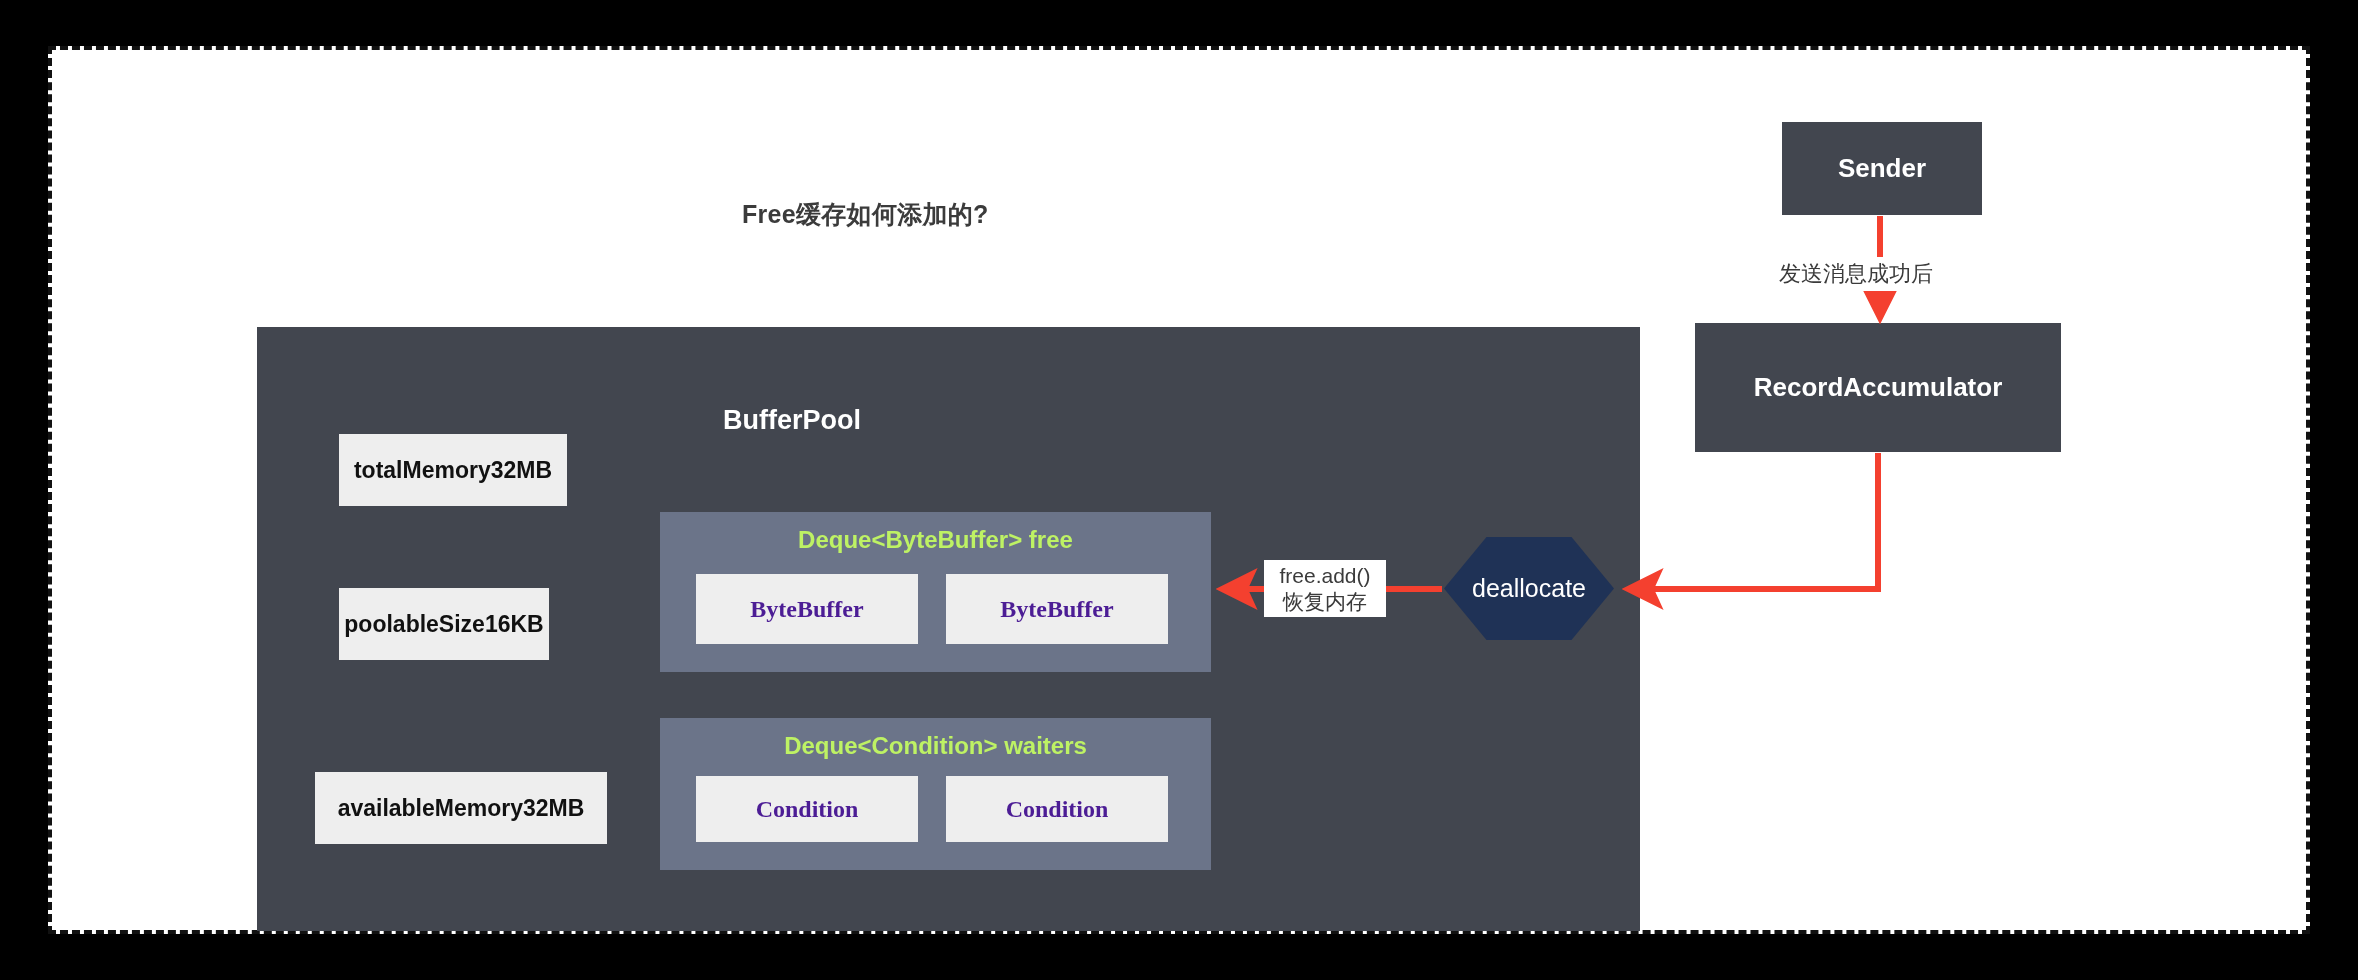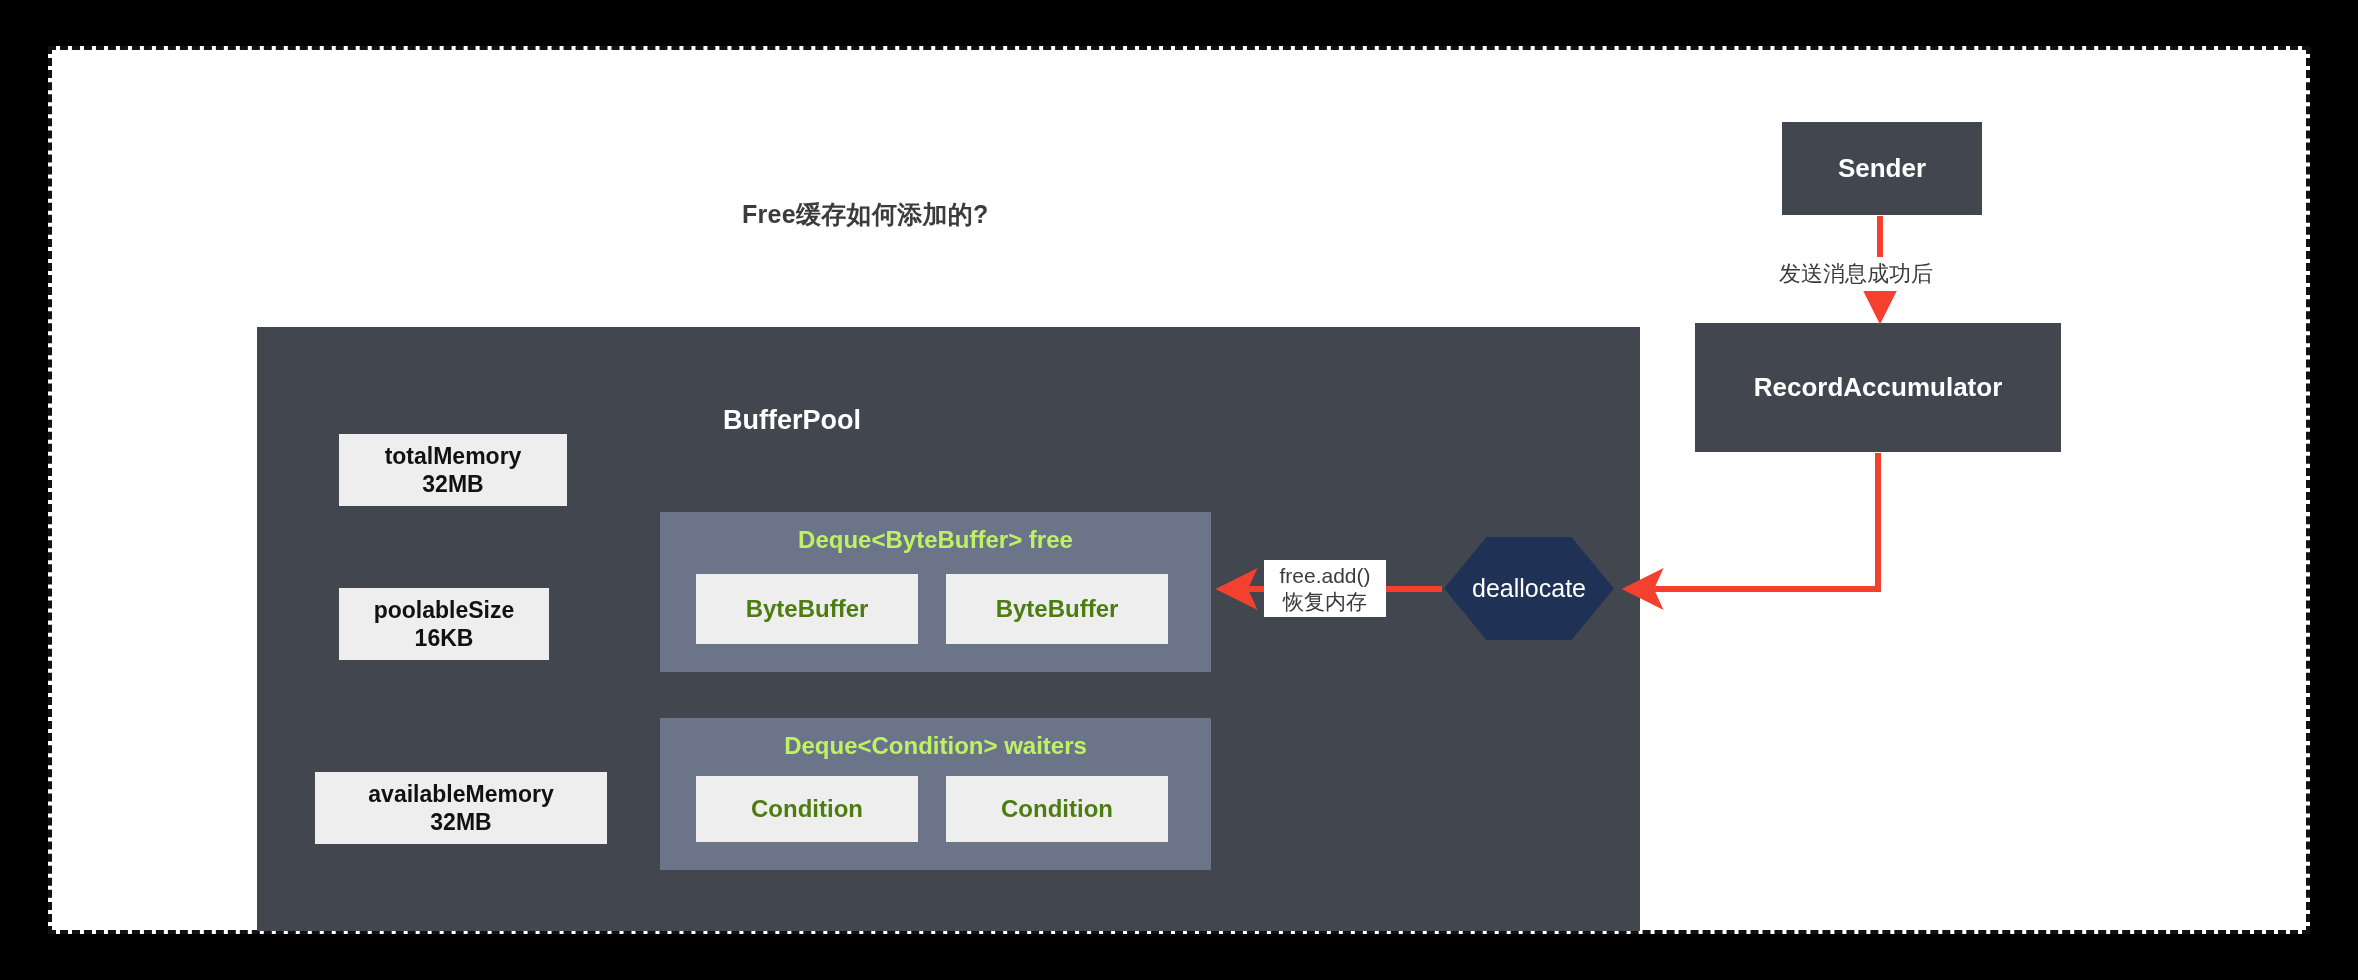--- a/index.html
+++ b/index.html
@@ -75,21 +75,21 @@
   
   .prop-box {
     position: absolute;
     background: #eeeeee;
     color: #111111;
     font-size: 23px;
     font-weight: bold;
     line-height: 1.22;
     text-align: center;
     display: flex;
-    flex-direction: column;
+    flex-direction: row;
     align-items: center;
     justify-content: center;
   }
   #prop-total-memory  { left: 287px; top: 384px;  width: 228px; height: 72px; }
   #prop-poolable-size { left: 287px; top: 538px;  width: 210px; height: 72px; }
   #prop-available-mem { left: 263px; top: 722px;  width: 292px; height: 72px; }
 
   
   .deque {
     position: absolute;
@@ -101,26 +101,27 @@
     top: 14px;
     width: 100%;
     text-align: center;
     font-size: 24px;
     font-weight: bold;
     color: #bef264;
   }
   .deque-item {
     position: absolute;
     background: #eeeeee;
-    color: #4d7c0f;
+    color: #4c1d95;
     font-size: 24px;
     font-weight: bold;
     display: flex;
     align-items: center;
     justify-content: center;
+    font-family: Liberation Serif, serif;
   }
 
   #deque-free     { left: 608px; top: 462px; width: 551px; height: 160px; }
   #deque-waiters  { left: 608px; top: 668px; width: 551px; height: 152px; }
 
   #deque-free .deque-item.slot-0    { left: 38px; top: 62px; width: 148px; height: 70px; }
   #deque-free .deque-item.slot-1    { left: 285px; top: 62px; width: 148px; height: 70px; }
   #deque-waiters .deque-item.slot-0 { left: 38px; top: 58px; width: 148px; height: 66px; }
   #deque-waiters .deque-item.slot-1 { left: 285px; top: 58px; width: 148px; height: 66px; }
   

